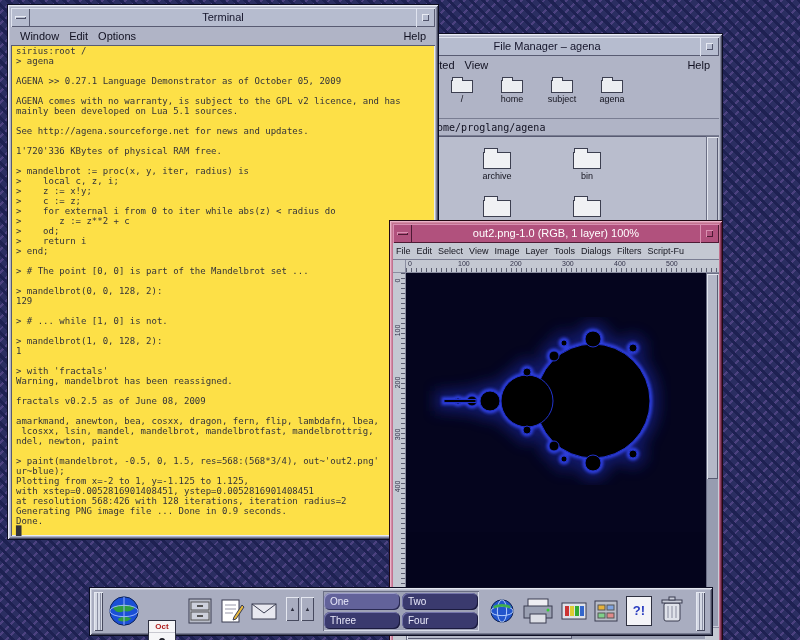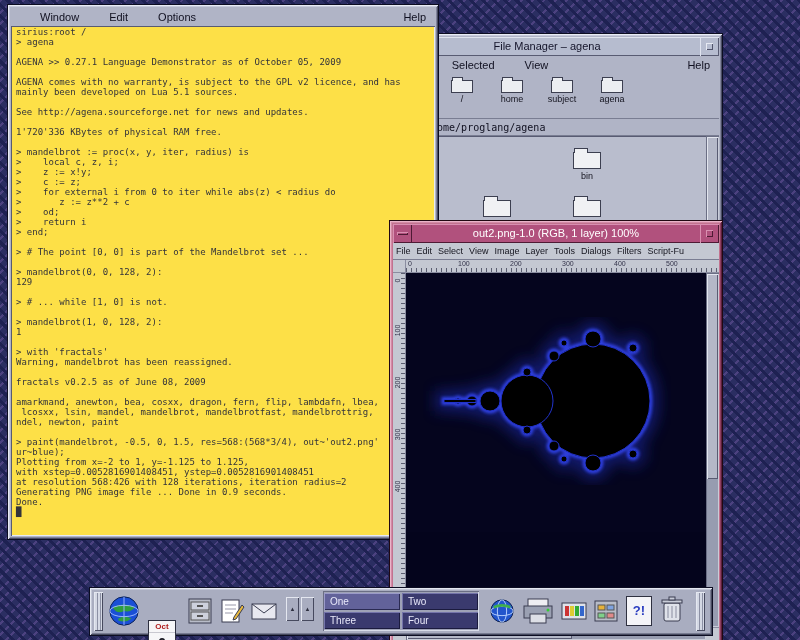--- a/index.html
+++ b/index.html
@@ -39,21 +39,21 @@
     background:#b6bccf;box-shadow:inset 1px 1px 0 #dfe3ef,inset -1px -1px 0 #585b72;}
   .window.pink .tb-btn{background:#b1517d;box-shadow:inset 1px 1px 0 #d98fb1,inset -1px -1px 0 #4e1a34;}
   .glyph-dash{width:11px;height:3px;background:#b6bccf;
     box-shadow:inset 1px 1px 0 #e6e9f2,inset -1px -1px 0 #50536a;}
   .glyph-max{width:7px;height:7px;background:#b6bccf;
     box-shadow:inset 1px 1px 0 #e6e9f2,inset -1px -1px 0 #50536a;}
   .window.pink .glyph-dash,.window.pink .glyph-max{background:#b1517d;
     box-shadow:inset 1px 1px 0 #d98fb1,inset -1px -1px 0 #4e1a34;}
   .menubar{height:18px;display:flex;align-items:center;font-size:11px;color:#101020;
     padding:0 4px;}
-  .mi{padding:1px 5px;white-space:nowrap;margin-left:20px;}
+  .mi{padding:1px 5px;white-space:nowrap;}
   .mi-help{margin-left:auto;}
 
   
   #terminal{left:8px;top:5px;width:430px;height:534px;z-index:2;}
   .term-body{flex:1;background:#fde047;overflow:hidden;
     box-shadow:inset 1px 1px 0 #585b72,inset -1px -1px 0 #e8ebf4;
     padding:1px 5px;}
   .term-body pre{font-family:"DejaVu Sans Mono",monospace;font-size:9px;line-height:10px;
     color:#33333a;white-space:pre;}
 
@@ -128,21 +128,21 @@
   .picon{display:flex;align-items:center;justify-content:center;}
   .cal{width:28px;height:34px;background:#f6f6f8;border:1px solid #2e3040;text-align:center;margin-top:26px;}
   .cal-month{font-size:8px;font-weight:bold;color:#b02020;line-height:11px;border-bottom:1px solid #c8c8d0;}
   .cal-day{font-size:14px;font-weight:bold;color:#15151f;line-height:20px;}
   .subarrow{width:13px;height:24px;font-size:6px;line-height:24px;text-align:center;color:#2e3040;
     background:#a9adc0;box-shadow:inset 1px 1px 0 #e4e7f0,inset -1px -1px 0 #46495e;}
   .switcher{width:156px;height:40px;background:#9ea2b6;
     box-shadow:inset 1px 1px 0 #6a6e84,inset -1px -1px 0 #d8dce8;}
   .ws{position:absolute;width:76px;height:17px;background:#3a3a6e;color:#e8e8fa;
     font-size:10px;line-height:17px;padding-left:6px;white-space:nowrap;overflow:hidden;
-    box-shadow:inset 1px 1px 0 #7474aa,inset -1px -1px 0 #1b1b3e;}
+    box-shadow:inset 1px 1px 0 #7474aa,inset -1px -1px 0 #1b1b3e;border-radius:6px;}
   .ws.active{background:#62629a;box-shadow:inset 1px 1px 0 #9a9ac8,inset -1px -1px 0 #2a2a52;}
   .help-icon{width:26px;height:30px;background:#f4f4f8;border:1px solid #2e3040;
     font-size:13px;font-weight:bold;color:#2a3cc0;text-align:center;line-height:28px;}
 </style>
 </head>
 <body>
 
 <section class="window" id="filemanager">
   <div class="titlebar">
     <div class="tb-btn">
@@ -172,39 +172,52 @@
       <div class="minifolder"></div>
       <span>subject</span>
     </div>
     <div class="crumb">
       <div class="minifolder"></div>
       <span>agena</span>
     </div>
   </div>
   <div class="fm-pathtext">/home/proglang/agena</div>
   <div class="fm-files">
+    <div class="file-item" style="left:86px;top:16px;">
+      <div class="bigfolder"></div>
+      <span>archive</span>
+    </div>
     <div class="file-item" style="left:176px;top:16px;">
       <div class="bigfolder"></div>
       <span>bin</span>
     </div>
     <div class="file-item" style="left:86px;top:64px;">
       <div class="bigfolder"></div>
       <span>doc</span>
     </div>
     <div class="file-item" style="left:176px;top:64px;">
       <div class="bigfolder"></div>
       <span>helpers</span>
     </div>
     <div class="fm-vscroll">
         <div class="fm-vthumb"></div>
       </div>
   </div>
 </section>
 
 <section class="window" id="terminal">
+  <div class="titlebar">
+    <div class="tb-btn">
+        <div class="glyph-dash"></div>
+      </div>
+    <div class="tb-title">Terminal</div>
+    <div class="tb-btn">
+        <div class="glyph-max"></div>
+      </div>
+  </div>
   <div class="menubar">
     <span class="mi">Window</span>
     <span class="mi">Edit</span>
     <span class="mi">Options</span>
     <span class="mi mi-help">Help</span>
   </div>
   <div class="term-body">
     <pre>sirius:root /
 &gt; agena
 

